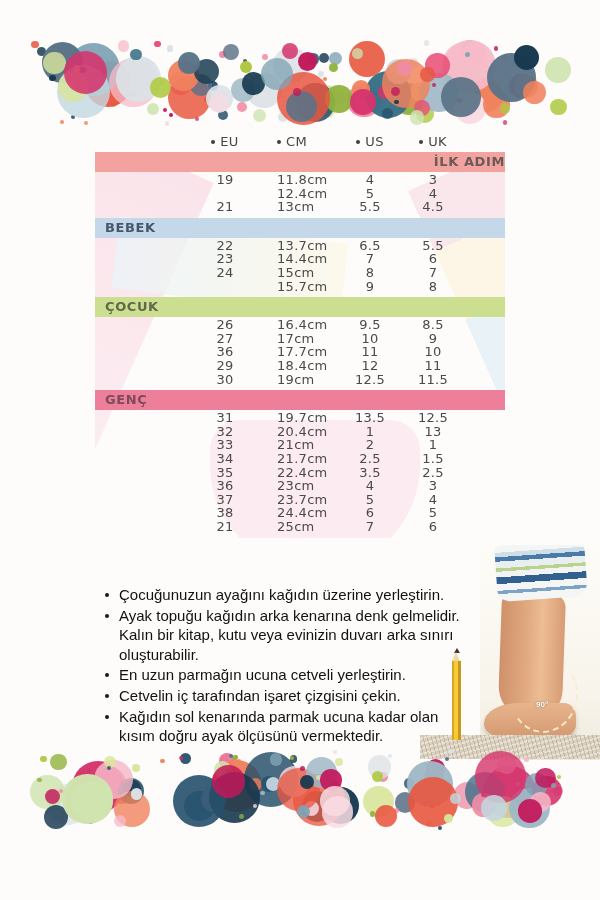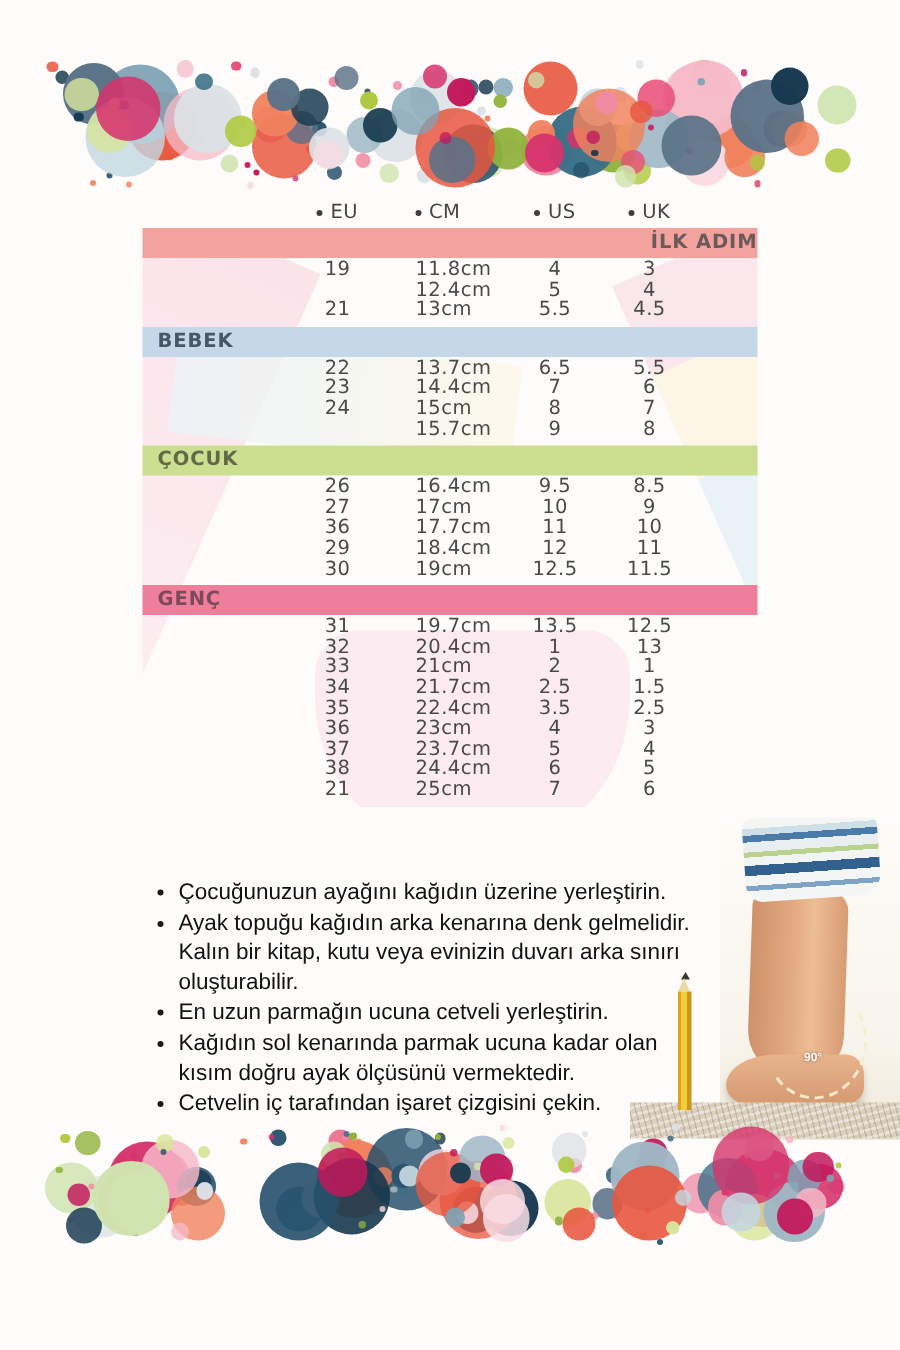--- a/index.html
+++ b/index.html
@@ -414,25 +414,25 @@
     <div class="bullet-item">
       <span class="bdot"></span>
       <span class="btext">Ayak topuğu kağıdın arka kenarına denk gelmelidir. Kalın bir kitap, kutu veya evinizin duvarı arka sınırı oluşturabilir.</span>
     </div>
     <div class="bullet-item">
       <span class="bdot"></span>
       <span class="btext">En uzun parmağın ucuna cetveli yerleştirin.</span>
     </div>
     <div class="bullet-item">
       <span class="bdot"></span>
-      <span class="btext">Kağıdın sol kenarında parmak ucuna kadar olan kısım doğru ayak ölçüsünü vermektedir.</span>
+      <span class="btext">Cetvelin iç tarafından işaret çizgisini çekin.</span>
     </div>
     <div class="bullet-item">
       <span class="bdot"></span>
-      <span class="btext">Cetvelin iç tarafından işaret çizgisini çekin.</span>
+      <span class="btext">Kağıdın sol kenarında parmak ucuna kadar olan kısım doğru ayak ölçüsünü vermektedir.</span>
     </div>
   </div>
 
   <div class="photo">
     <div class="leg"></div>
     <div class="shorts"></div>
     <div class="foot-shadow"></div>
     <div class="foot"></div>
     <div class="arc"></div>
     <div class="angle-label">90°</div>

